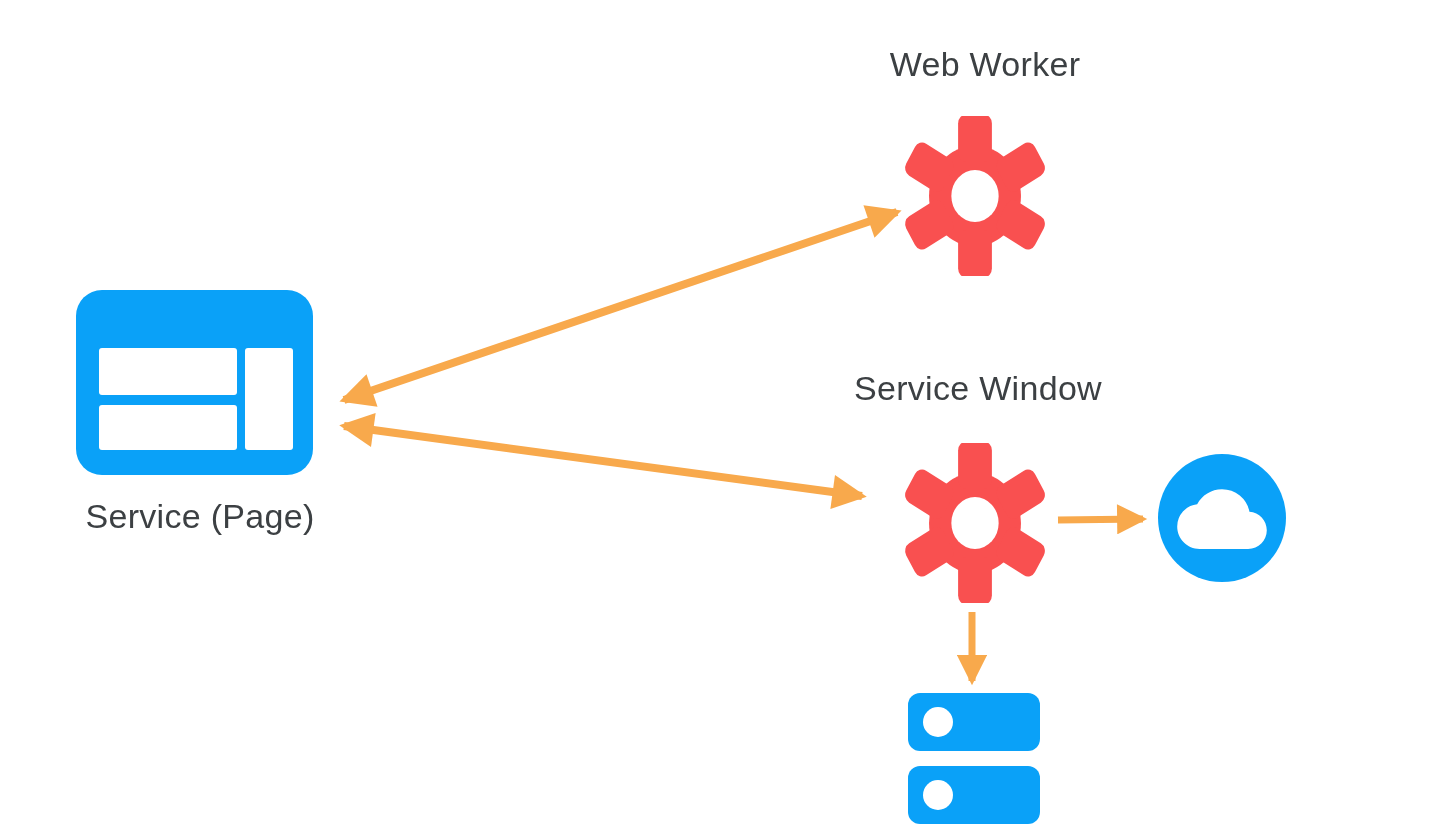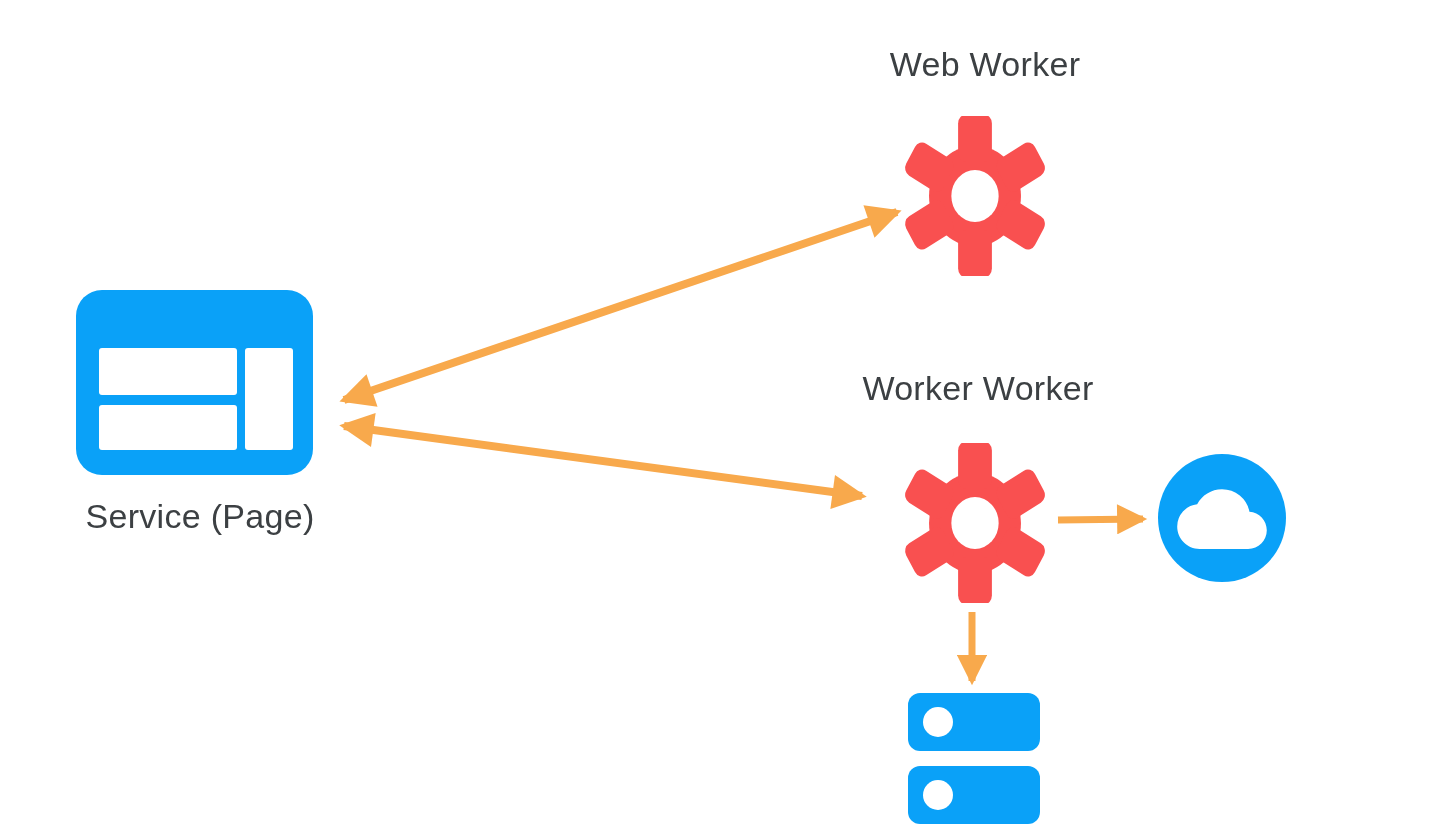--- a/index.html
+++ b/index.html
@@ -84,21 +84,21 @@
       <rect x="-12.5" y="-55" width="25" height="32" rx="6"></rect>
       <rect x="-12.5" y="-55" width="25" height="32" rx="6" transform="rotate(60)"></rect>
       <rect x="-12.5" y="-55" width="25" height="32" rx="6" transform="rotate(120)"></rect>
       <rect x="-12.5" y="-55" width="25" height="32" rx="6" transform="rotate(180)"></rect>
       <rect x="-12.5" y="-55" width="25" height="32" rx="6" transform="rotate(240)"></rect>
       <rect x="-12.5" y="-55" width="25" height="32" rx="6" transform="rotate(300)"></rect>
     </g>
     <circle cx="54" cy="54" r="17.5" style="fill:#fff"></circle>
   </svg>
 
-  <div class="lbl lbl-service-worker">Worker Worker</div>
+  <div class="lbl lbl-service-worker">Service Window</div>
   <svg class="gear gear-service" viewBox="0 0 108 108" preserveAspectRatio="none">
     <g transform="translate(54,54)" style="fill:var(--red)">
       <circle r="34"></circle>
       <rect x="-12.5" y="-55" width="25" height="32" rx="6"></rect>
       <rect x="-12.5" y="-55" width="25" height="32" rx="6" transform="rotate(60)"></rect>
       <rect x="-12.5" y="-55" width="25" height="32" rx="6" transform="rotate(120)"></rect>
       <rect x="-12.5" y="-55" width="25" height="32" rx="6" transform="rotate(180)"></rect>
       <rect x="-12.5" y="-55" width="25" height="32" rx="6" transform="rotate(240)"></rect>
       <rect x="-12.5" y="-55" width="25" height="32" rx="6" transform="rotate(300)"></rect>
     </g>

